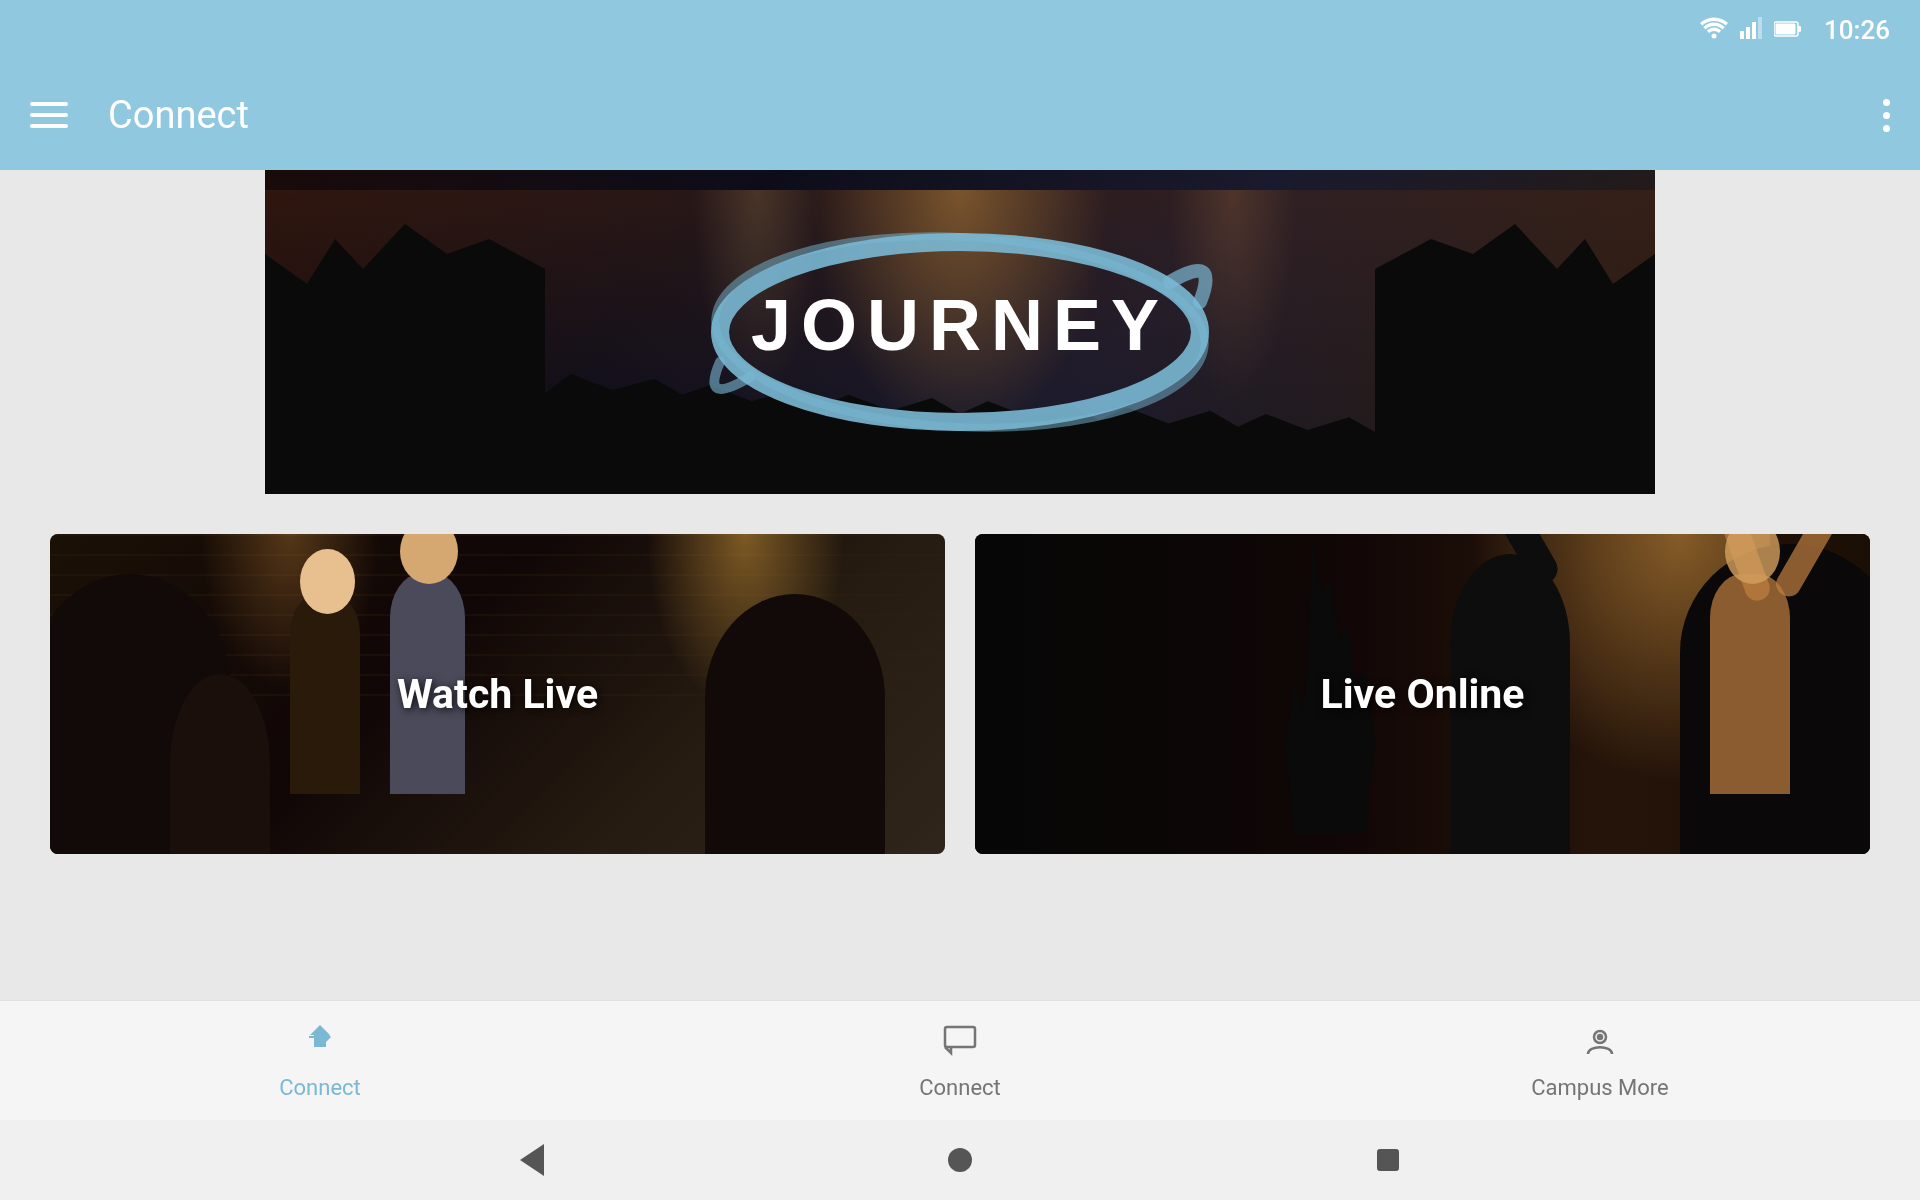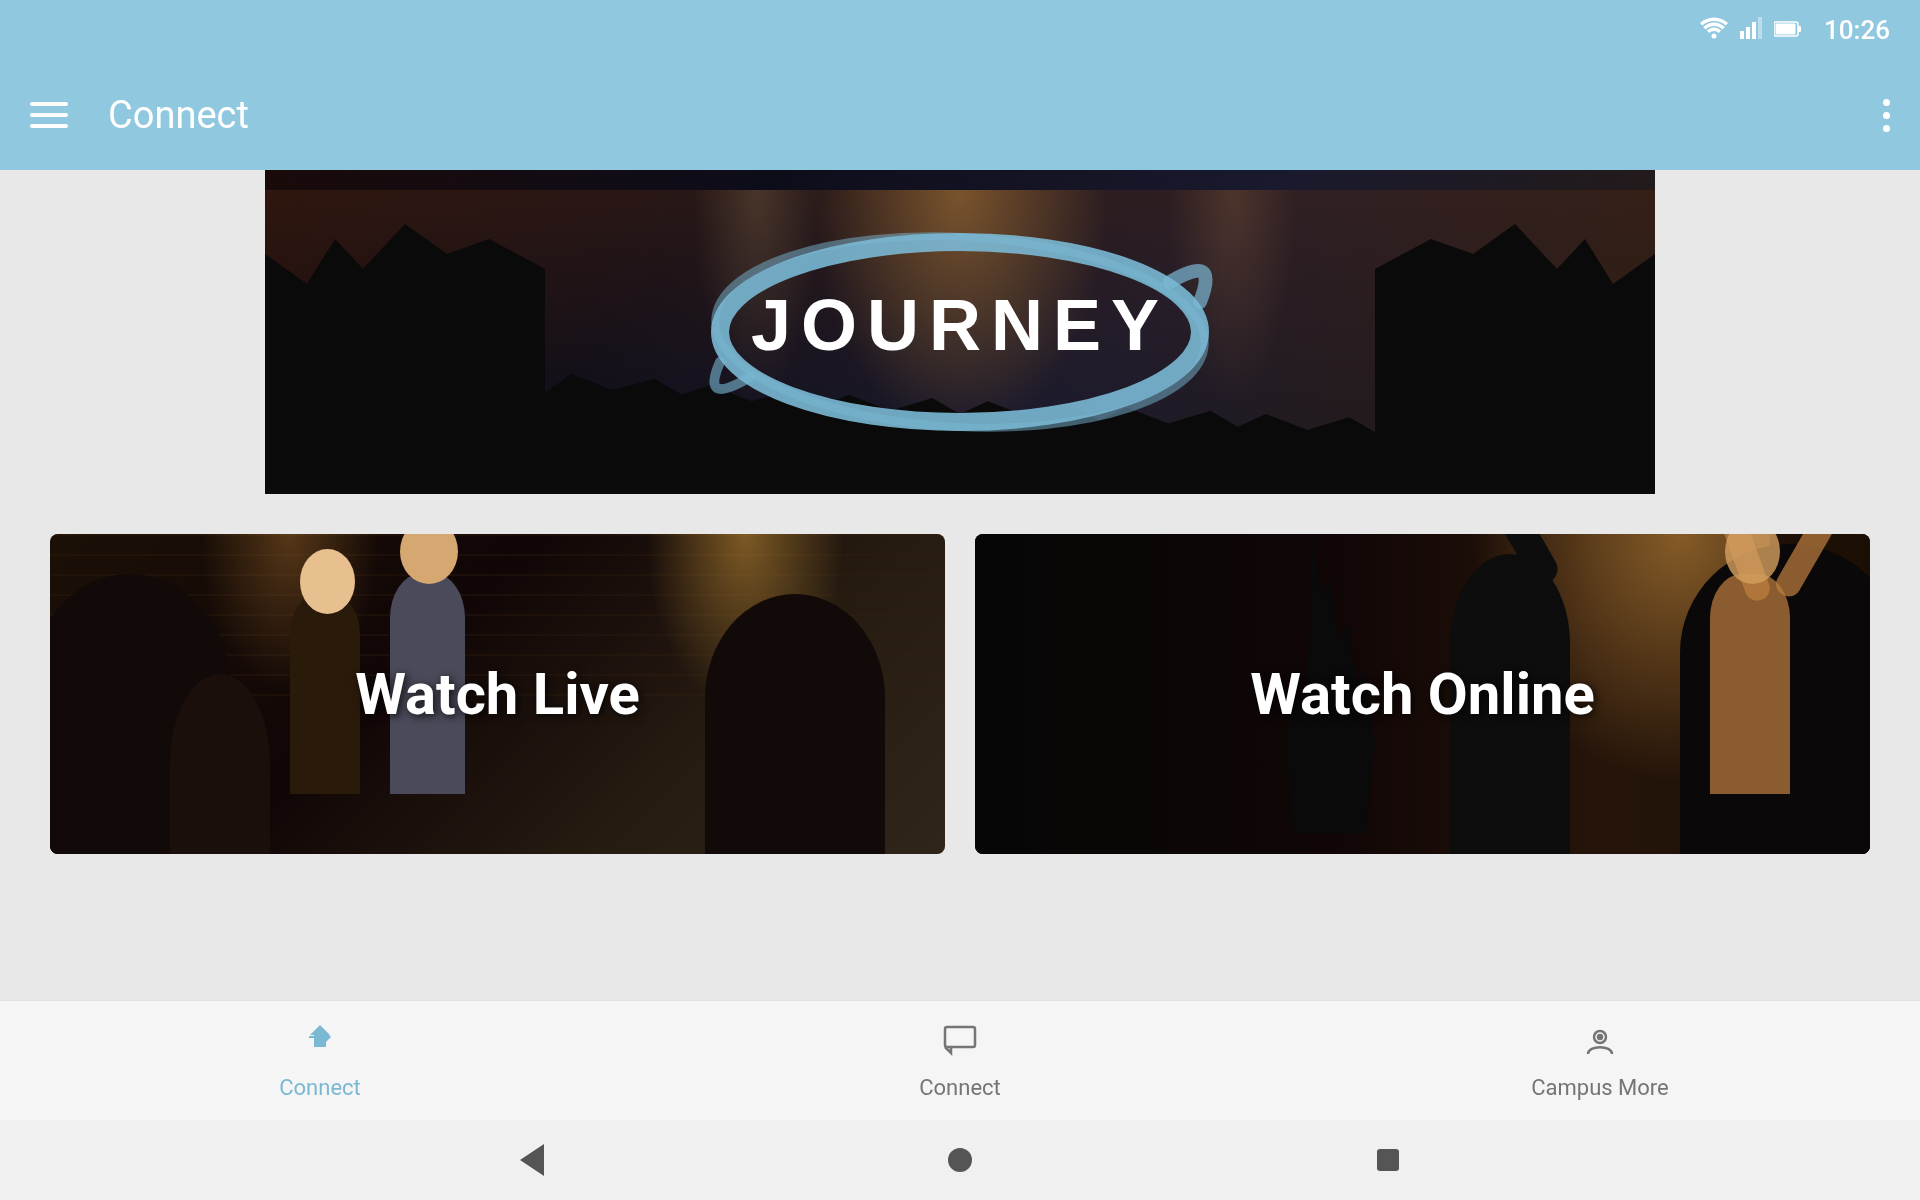--- a/index.html
+++ b/index.html
@@ -214,21 +214,21 @@
       top: 0; left: 0; right: 0; bottom: 0;
       background: rgba(0,0,0,0.35);
     }
 
     .card-label {
       position: absolute;
       top: 50%;
       left: 50%;
       transform: translate(-50%, -50%);
       color: white;
-      font-size: 58px;
+      font-size: 41px;
       font-weight: 700;
       text-shadow: 2px 2px 8px rgba(0,0,0,0.8);
       white-space: nowrap;
       z-index: 5;
     }
 
     
     #bottom-nav {
       position: absolute;
       bottom: 80px;
@@ -435,21 +435,21 @@
 
     <div style="position:absolute;bottom:60px;right:80px;width:80px;height:220px;background:#c08040;opacity:0.7;border-radius:40% 40% 0 0 / 20% 20% 0 0;z-index:2;"></div>
 
     <div style="position:absolute;bottom:250px;right:40px;width:25px;height:140px;background:#c08040;opacity:0.7;transform:rotate(30deg);z-index:2;border-radius:12px;"></div>
     <div style="position:absolute;bottom:250px;right:120px;width:25px;height:140px;background:#c08040;opacity:0.7;transform:rotate(-20deg);z-index:2;border-radius:12px;"></div>
     <div style="position:absolute;bottom:270px;right:90px;width:55px;height:65px;background:#d4a060;opacity:0.8;border-radius:50%;z-index:2;"></div>
 
     <div style="position:absolute;bottom:20px;right:450px;width:180px;height:300px;background:#0a0a0a;z-index:4;clip-path:polygon(40% 0%, 45% 20%, 50% 15%, 55% 35%, 60% 30%, 65% 50%, 70% 45%, 75% 70%, 70% 100%, 30% 100%, 25% 70%, 30% 50%, 35% 60%, 38% 40%);"></div>
 
     <div class="card-overlay"></div>
-    <span class="card-label">Watch Online</span>
+    <span class="card-label">Live Online</span>
   </div>
 </div>
 
 <div id="bottom-nav">
 
   <div class="nav-item">
     <span class="nav-icon active">
       <svg width="38" height="38" viewBox="0 0 38 38" fill="#7ab8d4">
         <path d="M22 8 L30 16 L22 24 L20 22 L25 17 L8 17 L8 15 L25 15 L20 10 Z"></path>
         <path d="M16 22 L8 30 L6 28 L11 23 L-2 23" opacity="0"></path>

